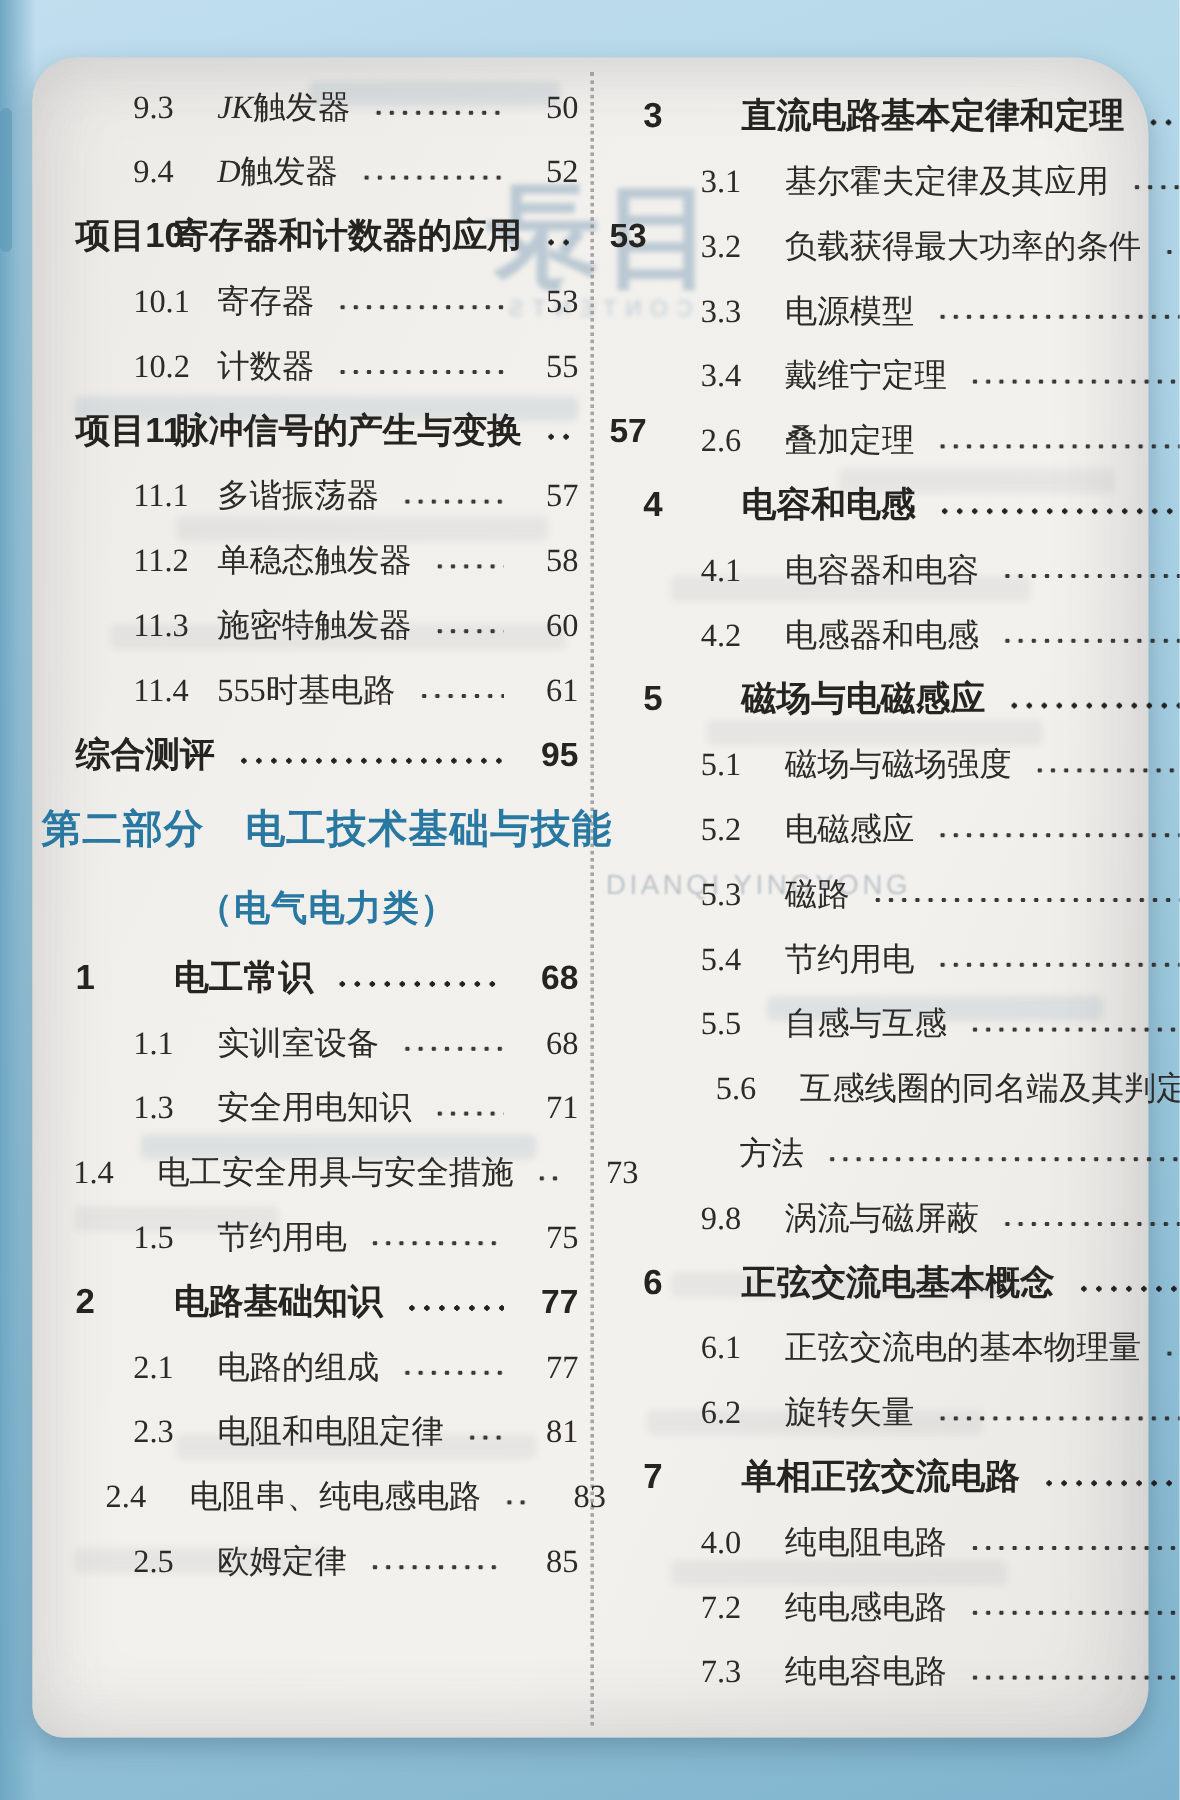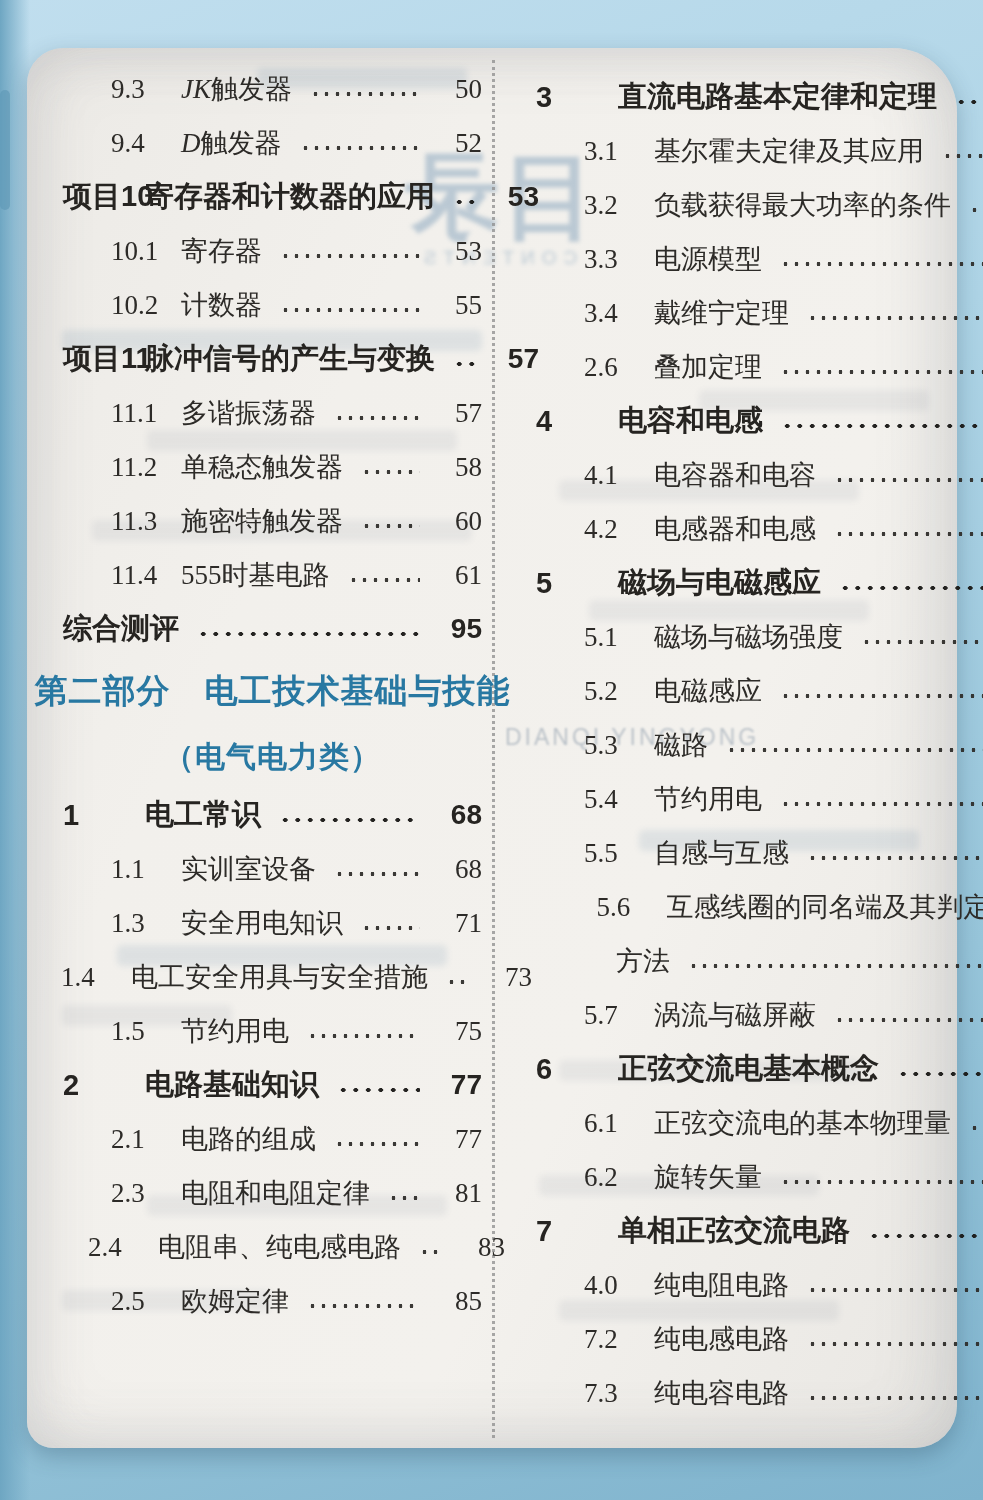--- a/index.html
+++ b/index.html
@@ -307,21 +307,21 @@
         </div>
         <div class="row sec nopage">
           <span class="num">5.6</span>
           <span class="ttl">互感线圈的同名端及其判定</span>
         </div>
         <div class="row sec cont">
           <span class="ttl">方法</span>
           <span class="leader"></span>
         </div>
         <div class="row sec">
-          <span class="num">5.7</span>
+          <span class="num">9.8</span>
           <span class="ttl">涡流与磁屏蔽</span>
           <span class="leader"></span>
         </div>
         <div class="row chap">
           <span class="num">6</span>
           <span class="ttl">正弦交流电基本概念</span>
           <span class="leader"></span>
         </div>
         <div class="row sec">
           <span class="num">6.1</span>

